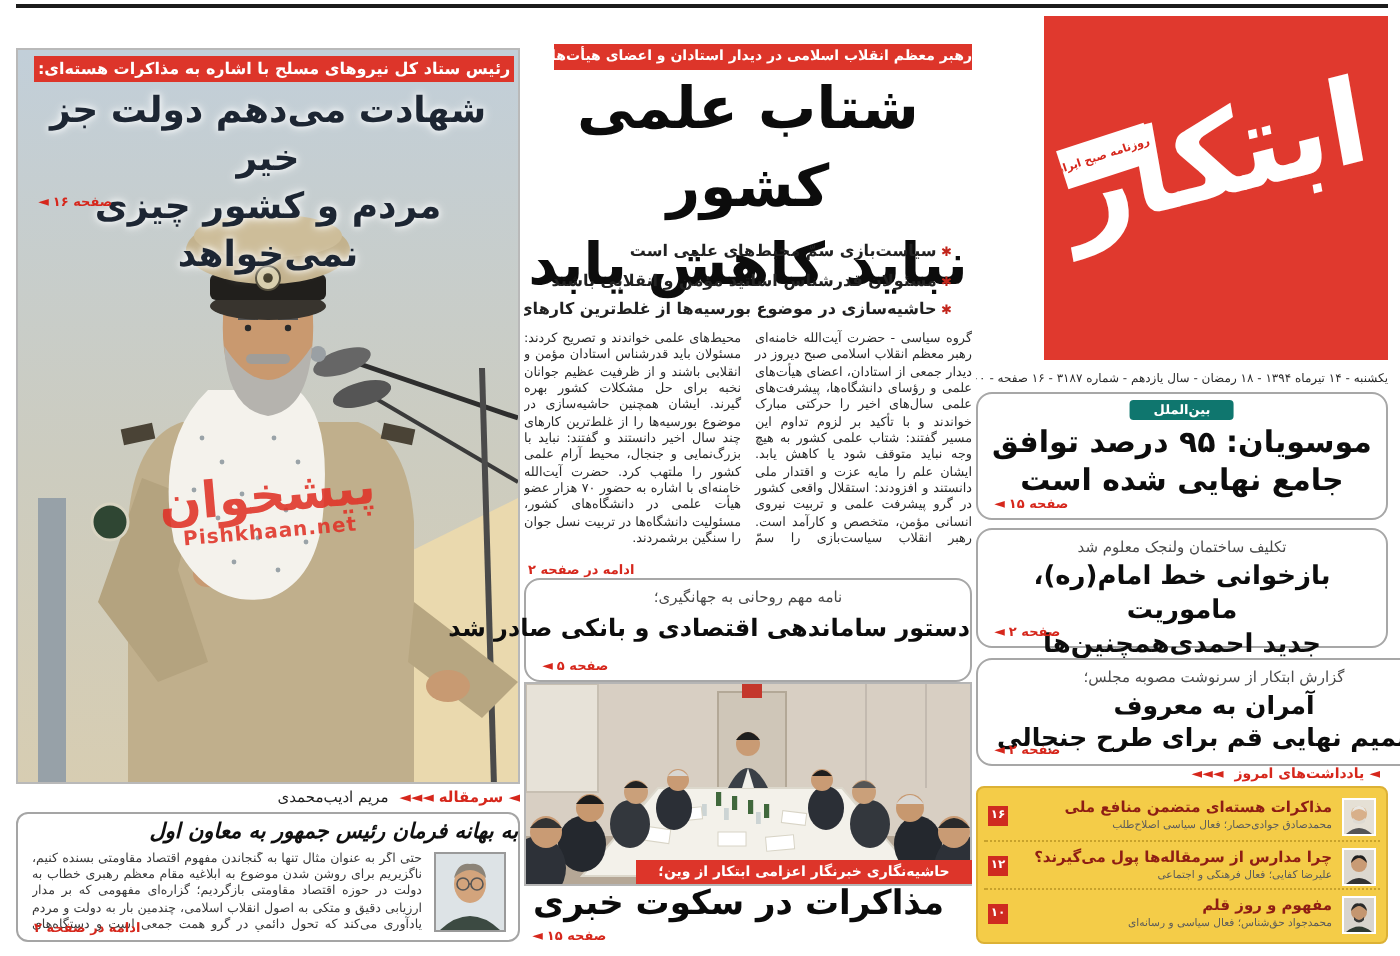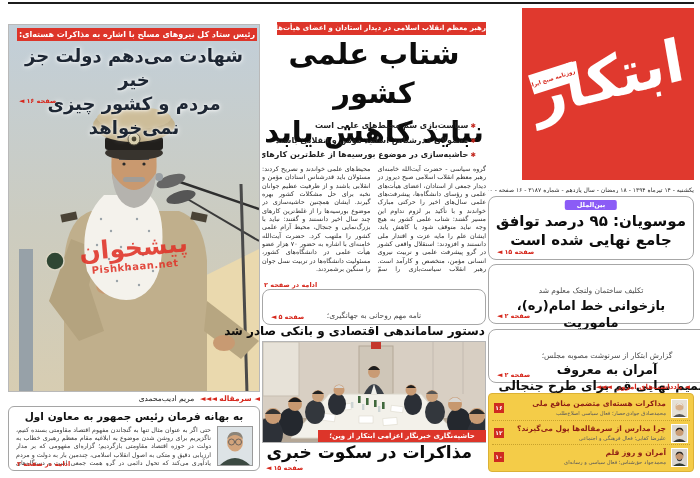--- a/index.html
+++ b/index.html
@@ -19,61 +19,61 @@
   .pmark .arr { font-size:7px; padding-right:2px; }
   .mil-pref { position:absolute; top:73px; left:238px; }
   .watermark { position:absolute; top:210px; left:0; right:0; text-align:center; transform:rotate(-5deg); color:#e03227; opacity:.88; }
   .watermark .wfa { font-size:25px; font-weight:bold; line-height:26px; }
   .watermark .wen { font-size:10px; font-weight:bold; letter-spacing:.5px; }
 
   .ed-caption { position:absolute; left:8px; top:394px; width:252px; font-size:7.5px; direction:rtl; white-space:nowrap; }
   .ed-caption .red { color:#d6271c; font-weight:bold; }
   .ed-caption .name { color:#222; padding-right:3px; }
   .ed-box { position:absolute; left:8px; top:406px; width:252px; height:65px; border:1px solid #a5a5a5; border-radius:6px; background:#fff; }
-  .ed-title { text-align:center; font-weight:bold; font-size:10.5px; margin-top:3px; color:#101010; }
+  .ed-title { font-weight:bold; font-size:10.5px; margin-top:3px; color:#101010;font-style:italic; }
   .ed-portrait { position:absolute; right:6px; top:19px; width:36px; height:40px; border:1px solid #9a9a9a; background:#dde3e6; }
   .ed-body { position:absolute; right:48px; left:7px; top:19px; height:40px; font-size:6.3px; line-height:8.2px;
              text-align:justify; color:#3a3a3a; overflow:hidden; }
   .ed-cont { position:absolute; left:8px; bottom:2px; }
 
   
   .lead-kicker { position:absolute; left:277px; top:22px; width:209px; height:13px; font-size:7px; line-height:13px; }
   .lead-headline { position:absolute; left:262px; top:35px; width:224px; text-align:center; font-weight:bold;
                    font-size:29px; line-height:39px; color:#0c0c0c; }
   .lead-bullets { position:absolute; left:262px; top:119px; width:222px; text-align:right; }
   .lead-bullets .b { font-size:8px; font-weight:bold; line-height:13.5px; color:#222; white-space:nowrap; overflow:hidden; padding-right:8px; }
   .lead-bullets .b::before { content:"✱ "; color:#c2251b; font-size:6.5px; }
   .lead-body { position:absolute; left:262px; top:165px; width:224px; height:118px; column-count:2; column-gap:7px;
                font-size:6.4px; line-height:8.35px; text-align:justify; color:#2c2c2c; overflow:hidden; }
   .lead-cont { position:absolute; left:264px; top:281px; }
 
   .box { position:absolute; background:#fff; border:1px solid #a7a7a7; border-radius:8px; }
-  .box .kick { text-align:center; font-size:7.5px; color:#4a4a4a; margin-top:21px; white-space:nowrap; overflow:hidden; }
+  .box .kick { text-align:center; font-size:7.5px; color:#4a4a4a; margin-top:4px; white-space:nowrap; overflow:hidden; }
   .box .hl { text-align:center; font-weight:bold; color:#0d0d0d; }
   .box .pmark { position:absolute; left:8px; bottom:3px; }
 
-  .rouhani-box { left:262px; top:289px; width:224px; height:36px; }
+  .rouhani-box { left:262px; top:289px; width:224px; height:52px; }
   .rouhani-box .hl { font-size:12px; line-height:16px; margin-top:3px; white-space:nowrap; letter-spacing:-0.3px; }
 
   .vienna-photo { position:absolute; left:262px; top:341px; width:224px; height:102px; border:1px solid #b5b5b5; overflow:hidden; background:#d8cfc3; }
   .vienna-strip { position:absolute; left:318px; top:430px; width:168px; height:12px; font-size:7px; line-height:12px; }
   .vienna-headline { position:absolute; left:262px; top:442px; width:224px; padding-right:14px; text-align:right;
                      font-weight:bold; font-size:17px; color:#0b0b0b; }
   .vienna-pmark { position:absolute; left:266px; top:464px; }
 
   
   .masthead { position:absolute; left:522px; top:8px; width:172px; height:172px; background:#e0392e; overflow:hidden; }
   .logo { position:absolute; left:4px; top:36px; width:164px; text-align:center; color:#fff; font-weight:bold;
           font-size:58px; transform:rotate(-14deg) skewX(-4deg); }
   .logo-sub { position:absolute; left:8px; top:60px; width:46px; height:20px; background:#fff; transform:rotate(-18deg);
               color:#d6271c; font-size:5.5px; font-weight:bold; text-align:center; line-height:20px; white-space:nowrap; overflow:hidden; }
   .dateline { position:absolute; left:488px; top:186px; width:206px; text-align:center; font-size:6px; color:#2b2b2b; white-space:nowrap; overflow:hidden; }
 
   .rbox1 { left:488px; top:196px; width:206px; height:64px; }
-  .rbox1 .tag { position:absolute; top:3px; left:50%; transform:translateX(-50%); background:#8b5cf6; color:#fff;
+  .rbox1 .tag { position:absolute; top:3px; left:50%; transform:translateX(-50%); background:#0f766e; color:#fff;
                 font-size:6.5px; font-weight:bold; padding:1px 12px; border-radius:2px; white-space:nowrap; }
   .rbox1 .hl { font-size:15px; line-height:19px; margin-top:15px; }
   .rbox2 { left:488px; top:264px; width:206px; height:60px; }
   .rbox2 .hl { font-size:13px; line-height:17px; margin-top:2px; }
   .rbox3 { left:488px; top:329px; width:238px; height:54px; }
   .rbox3 .hl { font-size:12.5px; line-height:16px; margin-top:2px; }
 
   .notes-label { position:absolute; left:488px; top:383px; width:206px; text-align:right; padding-right:4px;
                  color:#d6271c; font-size:7px; font-weight:bold; }
   .notes-label .arrows { letter-spacing:-1px; padding-right:3px; }
@@ -351,19 +351,19 @@
     <div class="note">
       <div class="thumb">
         <svg width="15" height="17" viewBox="0 0 15 17">
           <rect width="15" height="17" fill="#d8d4ce"></rect>
           <path d="M1,17 Q7.5,11.5 14,17 Z" fill="#2f3a33"></path>
           <circle cx="7.5" cy="7" r="4" fill="#c49670"></circle>
           <path d="M3.5,6.5 Q4.5,2 7.5,2.8 Q10.5,2 11.5,6.5 Q9,4 7.5,4 Q6,4 3.5,6.5 Z" fill="#2a2a2a"></path>
           <path d="M5,9.5 Q7.5,12.5 10,9.5 L10,11 Q7.5,13.5 5,11 Z" fill="#3a3a3a"></path>
         </svg>
       </div>
-      <div class="ntitle">آمران و روز قلم</div>
+      <div class="ntitle">مفهوم و روز قلم</div>
       <div class="nauthor">محمدجواد حق‌شناس؛ فعال سیاسی و رسانه‌ای</div>
       <div class="npage">۱۰</div>
     </div>
 
   </div>
 </div>
 
 </body></html>

